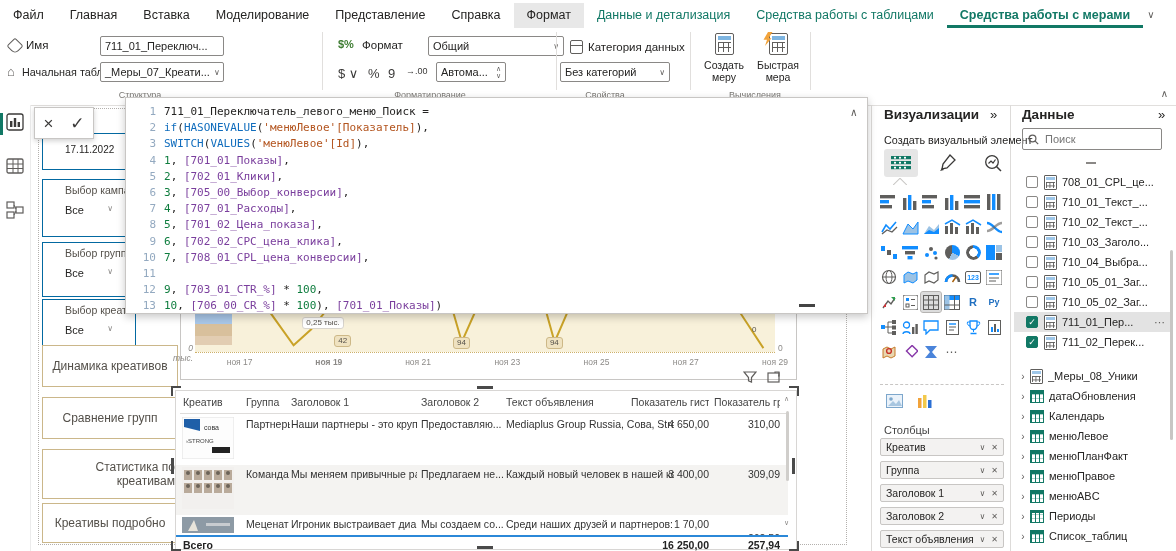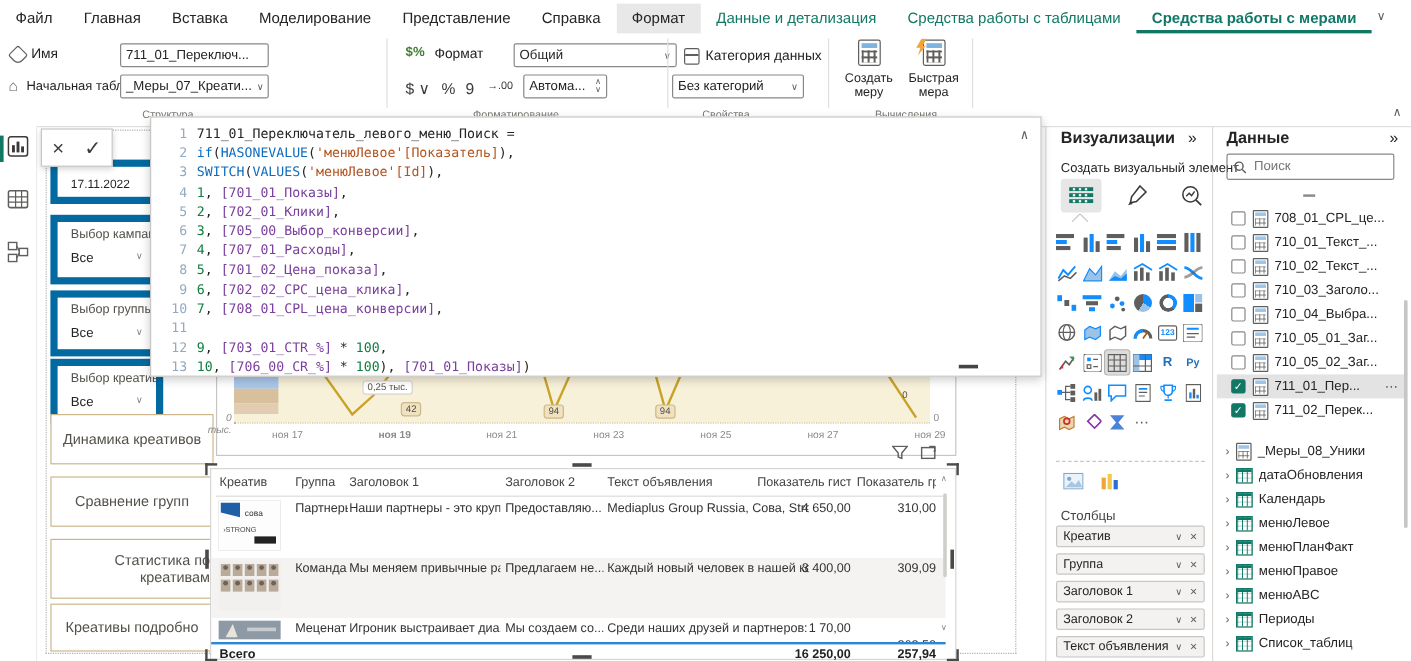--- a/index.html
+++ b/index.html
@@ -28,21 +28,21 @@
         background:linear-gradient(#605e5c 1.5px,transparent 1.5px),linear-gradient(90deg,#605e5c 1.5px,transparent 1.5px);
         background-size:5px 5px;}
   .bolt{position:absolute;left:-7px;top:-2px;width:10px;height:14px;background:#f2a33a;
         clip-path:polygon(55% 0,100% 0,60% 45%,90% 45%,25% 100%,45% 55%,10% 55%);}
   #ribcollapse{position:absolute;right:8px;top:88px;font-size:10px;color:#605e5c;cursor:pointer;}
   
   #viewbar{position:absolute;left:0;top:105px;width:30px;height:446px;background:#fff;border-right:1px solid #ececec;}
   .vicon{position:absolute;left:6px;width:18px;height:18px;color:#605e5c;cursor:pointer;}
   
   #pageborder{position:absolute;left:38px;top:108px;width:807px;height:435px;border:1px dotted #b3b0ad;z-index:1;}
-  .slicer{position:absolute;border:6px solid #0369a1;background:#fff;z-index:2;overflow:hidden;box-sizing:border-box;padding:4px 11px;}
+  .slicer{position:absolute;border:1px solid #0369a1;background:#fff;z-index:2;overflow:hidden;box-sizing:border-box;padding:4px 22px;}
   .slicer .slbl{font-size:10.5px;color:#54504a;white-space:nowrap;}
   .slicer .sval{font-size:11px;color:#252423;margin-top:8px;white-space:nowrap;display:flex;}
   .slicer .sdd{margin-left:auto;color:#8a8886;font-size:8px;}
   .navbtn{position:absolute;border:1px solid #cbb78a;background:#fff;color:#54504a;font-size:12px;
           display:flex;align-items:center;justify-content:center;text-align:right;cursor:pointer;z-index:2;padding:2px;box-sizing:border-box;}
   
   #commit{position:absolute;left:34px;top:107px;width:58px;height:30px;background:#fff;border:1px solid #c8c6c4;
           box-shadow:0 2px 5px rgba(0,0,0,.18);z-index:40;display:flex;align-items:center;justify-content:space-around;}
   #commit span{font-size:17px;color:#3b3a39;cursor:pointer;line-height:1;}
   

